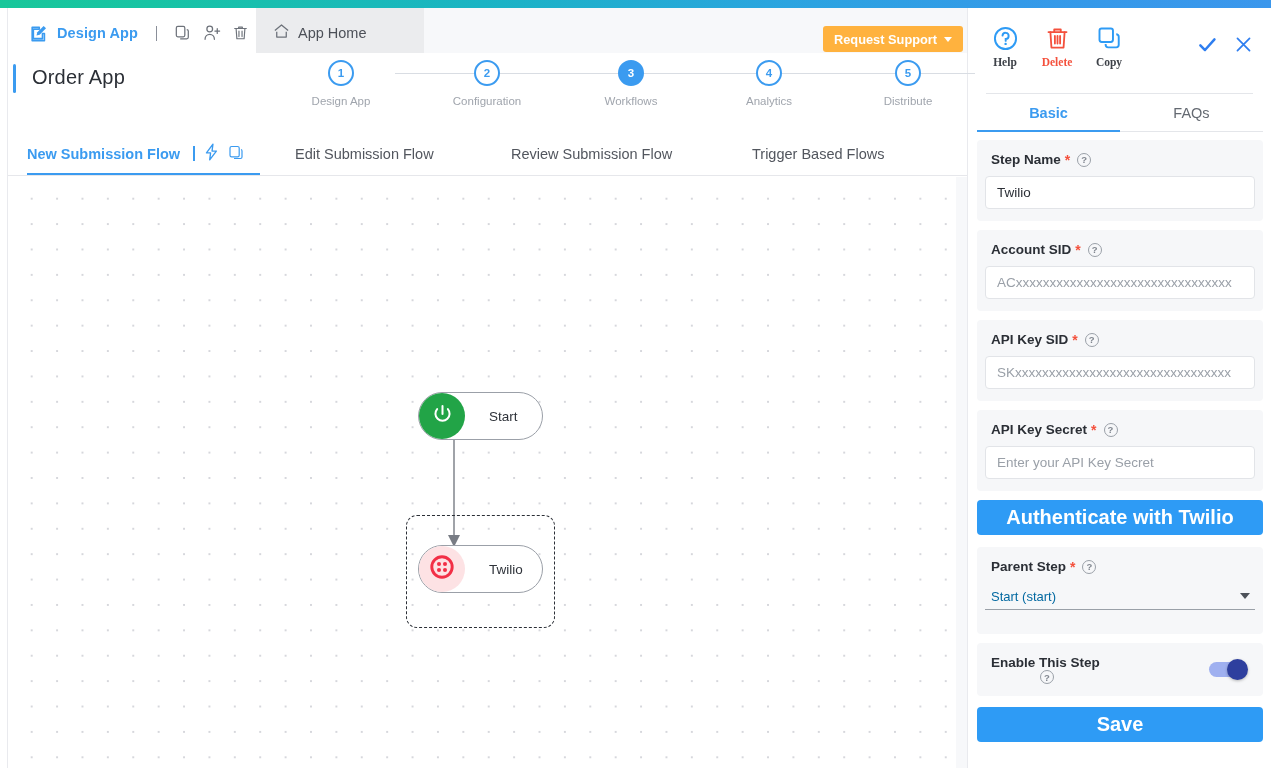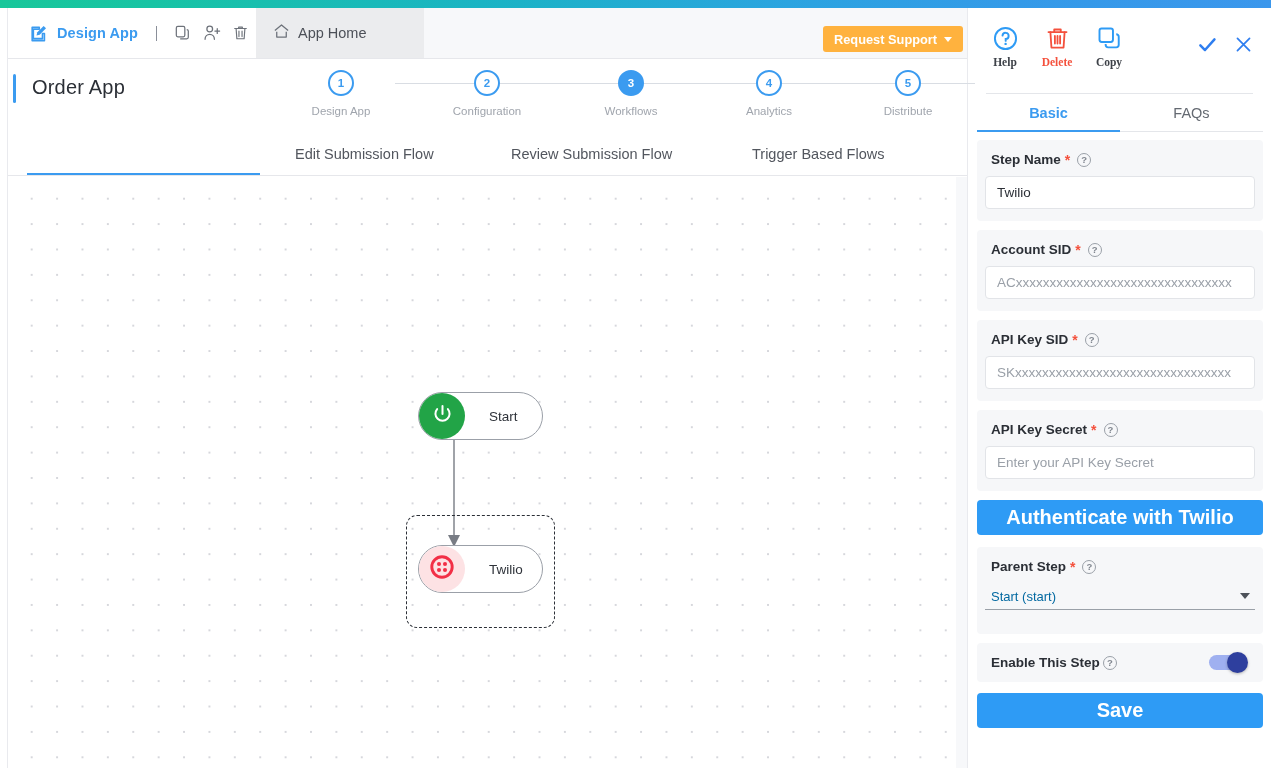--- a/index.html
+++ b/index.html
@@ -96,21 +96,21 @@
   .rp-act .lbl { font-size: 11.5px; font-weight: bold; margin-top: 5px; color: #3e4249; white-space: nowrap; }
   .rp-act .lbl.danger { color: #f4513d; }
   .rp-confirm { position: absolute; right: 18px; top: 26px; display: flex; gap: 16px; align-items: center; }
   .rp-confirm svg { display: block; cursor: pointer; }
   .rp-divider {
     position: absolute; left: 18px; right: 18px; bottom: 0;
     height: 1px; background: #e4e6ea;
   }
 
   
-  .title-area { position: absolute; left: 8px; top: 63px; width: 959px; height: 73px; background: #ffffff; }
+  .title-area { position: absolute; left: 8px; top: 53px; width: 959px; height: 73px; background: #ffffff; }
   .order-accent {
     position: absolute; left: 5px; top: 11px;
     width: 3px; height: 29px; background: #3b9bf0; border-radius: 2px;
   }
   .order-title {
     position: absolute; left: 24px; top: 13px;
     font-size: 20px; color: #2b2f36; letter-spacing: .2px;
   }
   .stepper { position: absolute; left: 300px; top: 7px; width: 650px; height: 62px; }
   .step {
@@ -279,21 +279,21 @@
     width: 0; height: 0;
     border-left: 5px solid transparent;
     border-right: 5px solid transparent;
     border-top: 6px solid #4d525a;
   }
 
   .toggle-row {
     display: flex; align-items: center; justify-content: space-between;
     padding: 3px 2px 3px 0;
   }
-  .toggle-label { display: flex; align-items: center; font-size: 13.5px; font-weight: bold; color: #2b2f36; margin-left: 6px; }
+  .toggle-label { display: flex; align-items: center; font-size: 13.5px; font-weight: bold; color: #2b2f36; margin-left: 6px; flex-direction: column; }
   .switch {
     width: 38px; height: 15px; border-radius: 8px;
     background: #9fb0f0; position: relative; cursor: pointer; margin-right: 6px;
   }
   .switch .knob {
     position: absolute; right: -1px; top: -3.5px;
     width: 21px; height: 21px; border-radius: 50%;
     background: #2e3f9e;
     box-shadow: 0 1px 3px rgba(0,0,0,.28);
   }
@@ -433,20 +433,37 @@
         <div class="cap">Analytics</div>
       </div>
       <div class="step" style="left:545px;">
         <div class="bub">5</div>
         <div class="cap">Distribute</div>
       </div>
     </div>
   </div>
 
   <div class="flowtabs">
+    <div class="ft active" style="left:19px;">
+      <span>New Submission Flow</span>
+      <span class="ft-icons">
+        <span class="ft-sep"></span>
+        <span>
+          <svg width="15" height="18" viewBox="0 0 16 20" fill="none" stroke="#3b9bf0" stroke-width="1.5" stroke-linejoin="round">
+            <path d="M9.6 1.2L2.4 11h4.6l-1 7.8L13.4 9h-4.8z"></path>
+          </svg>
+        </span>
+        <span>
+          <svg width="16" height="17" viewBox="0 0 20 20" fill="none" stroke="#3b9bf0" stroke-width="1.5" stroke-linejoin="round">
+            <rect x="2.5" y="2.5" width="11.5" height="13" rx="2"></rect>
+            <path d="M16.3 6.3a1.9 1.9 0 0 1 1.2 1.8v7.5a1.9 1.9 0 0 1-1.9 1.9H7.5"></path>
+          </svg>
+        </span>
+      </span>
+    </div>
     <div class="ft" style="left:287px;">
       <span>Edit Submission Flow</span>
     </div>
     <div class="ft" style="left:503px;">
       <span>Review Submission Flow</span>
     </div>
     <div class="ft" style="left:744px;">
       <span>Trigger Based Flows</span>
     </div>
     <div class="ft-underline"></div>

